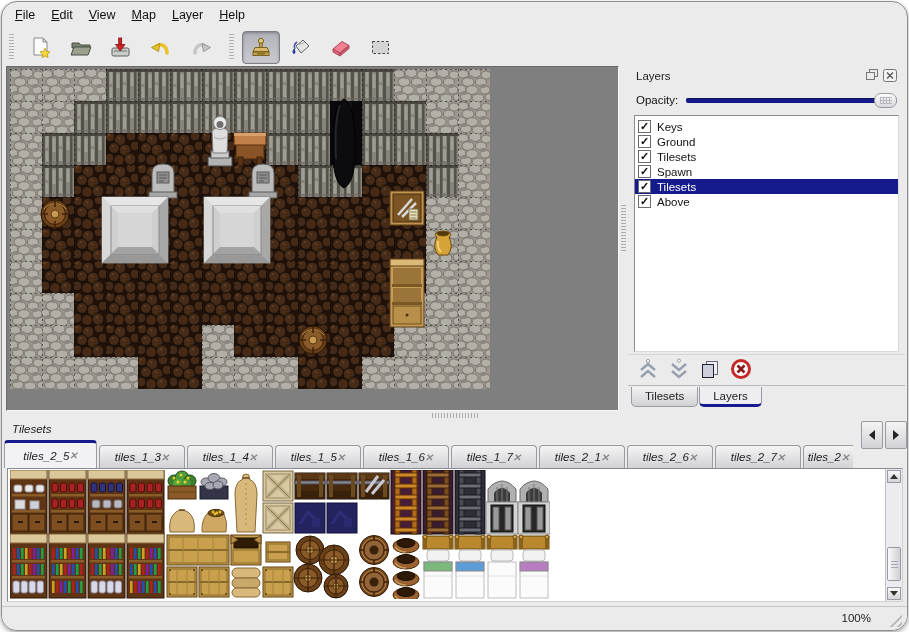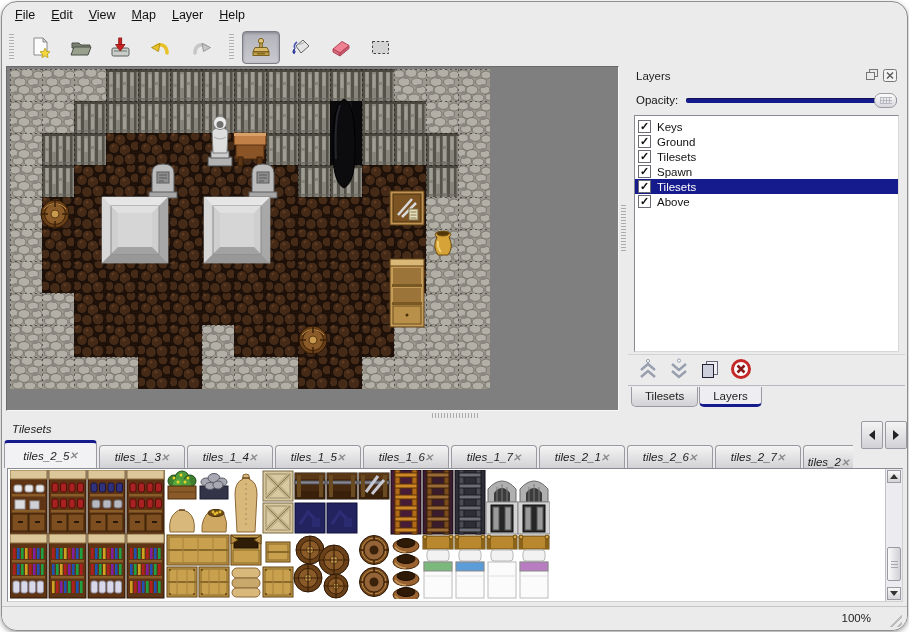--- a/index.html
+++ b/index.html
@@ -38,21 +38,21 @@
   .layer-btns{position:absolute;left:0;top:288px;width:100%;height:28px;display:flex;align-items:center;padding-left:8px;gap:7px;box-sizing:border-box;border-top:1px solid #d4d4d8;}
   .lbtn{width:24px;height:24px;display:flex;align-items:center;justify-content:center;}
   .dock-tabs{position:absolute;left:0;top:319px;width:100%;height:26px;border-top:1px solid #b8b8c0;padding-left:3px;box-sizing:border-box;}
   .dtab{display:inline-block;margin-top:0;padding:3px 13px 4px;font-size:11.5px;color:#222;border:1px solid #9a9aa2;border-top:none;border-radius:0 0 5px 5px;background:linear-gradient(#f2f2f2,#d2d2d6);margin-right:1px;}
   .dtab.active{background:#eeeef2;border-bottom:3px solid #151b8c;padding-bottom:2px;}
   
   .tiles-dock{position:absolute;left:2px;top:417px;width:905px;height:187px;font-style:italic;}
   .ttabbar{position:absolute;left:0;top:21px;width:100%;height:28px;}
   .ttab{position:relative;display:inline-flex;align-items:center;justify-content:center;gap:0;vertical-align:bottom;box-sizing:border-box;width:86px;height:23px;margin-top:5px;font-size:11.5px;color:#222;border:1px solid #9a9aa2;border-bottom:none;border-radius:4px 4px 0 0;background:linear-gradient(#f4f4f4,#d2d2d6);margin-right:2px;}
   .ttab.active{width:93px;height:28px;margin-top:0;background:#f2f2f5;border-top:3px solid #151b8c;z-index:2;}
-  .ttab.trunc{width:50px;overflow:hidden;border-right:none;border-radius:4px 0 0 0;align-items:flex-end;}
+  .ttab.trunc{width:50px;overflow:hidden;border-right:none;border-radius:4px 0 0 0;}
   .ttab .tx{font-size:10px;color:#8a8a8a;font-weight:bold;}
   .tscroll{position:absolute;right:2px;top:2px;display:flex;}
   .tsbtn{width:20px;height:26px;border:1px solid #9a9aa2;background:linear-gradient(#f4f4f4,#d2d2d6);display:flex;align-items:center;justify-content:center;margin-left:2px;border-radius:2px;}
   .tri-left{width:0;height:0;border-top:5px solid transparent;border-bottom:5px solid transparent;border-right:6px solid #222;}
   .tri-right{width:0;height:0;border-top:5px solid transparent;border-bottom:5px solid transparent;border-left:6px solid #222;}
   .tiles-content{position:absolute;left:3px;right:6px;top:49px;height:132px;background:#fff;border-top:1px solid #8a8a92;border-left:1px solid #8a8a92;border-right:1px solid #d0d0d0;border-bottom:1px solid #d0d0d0;overflow:hidden;}
   #tiles-svg{position:absolute;left:2px;top:1px;}
   .vscroll{position:absolute;right:0;top:0;bottom:0;width:16px;background:#ececf0;border-left:1px solid #c0c0c6;}
   .vsbtn{position:absolute;left:1px;width:14px;height:13px;background:linear-gradient(#f8f8f8,#d4d4d8);border:1px solid #9a9aa2;box-sizing:border-box;display:flex;align-items:center;justify-content:center;}
   .tri-up{width:0;height:0;border-left:4px solid transparent;border-right:4px solid transparent;border-bottom:5px solid #333;}

